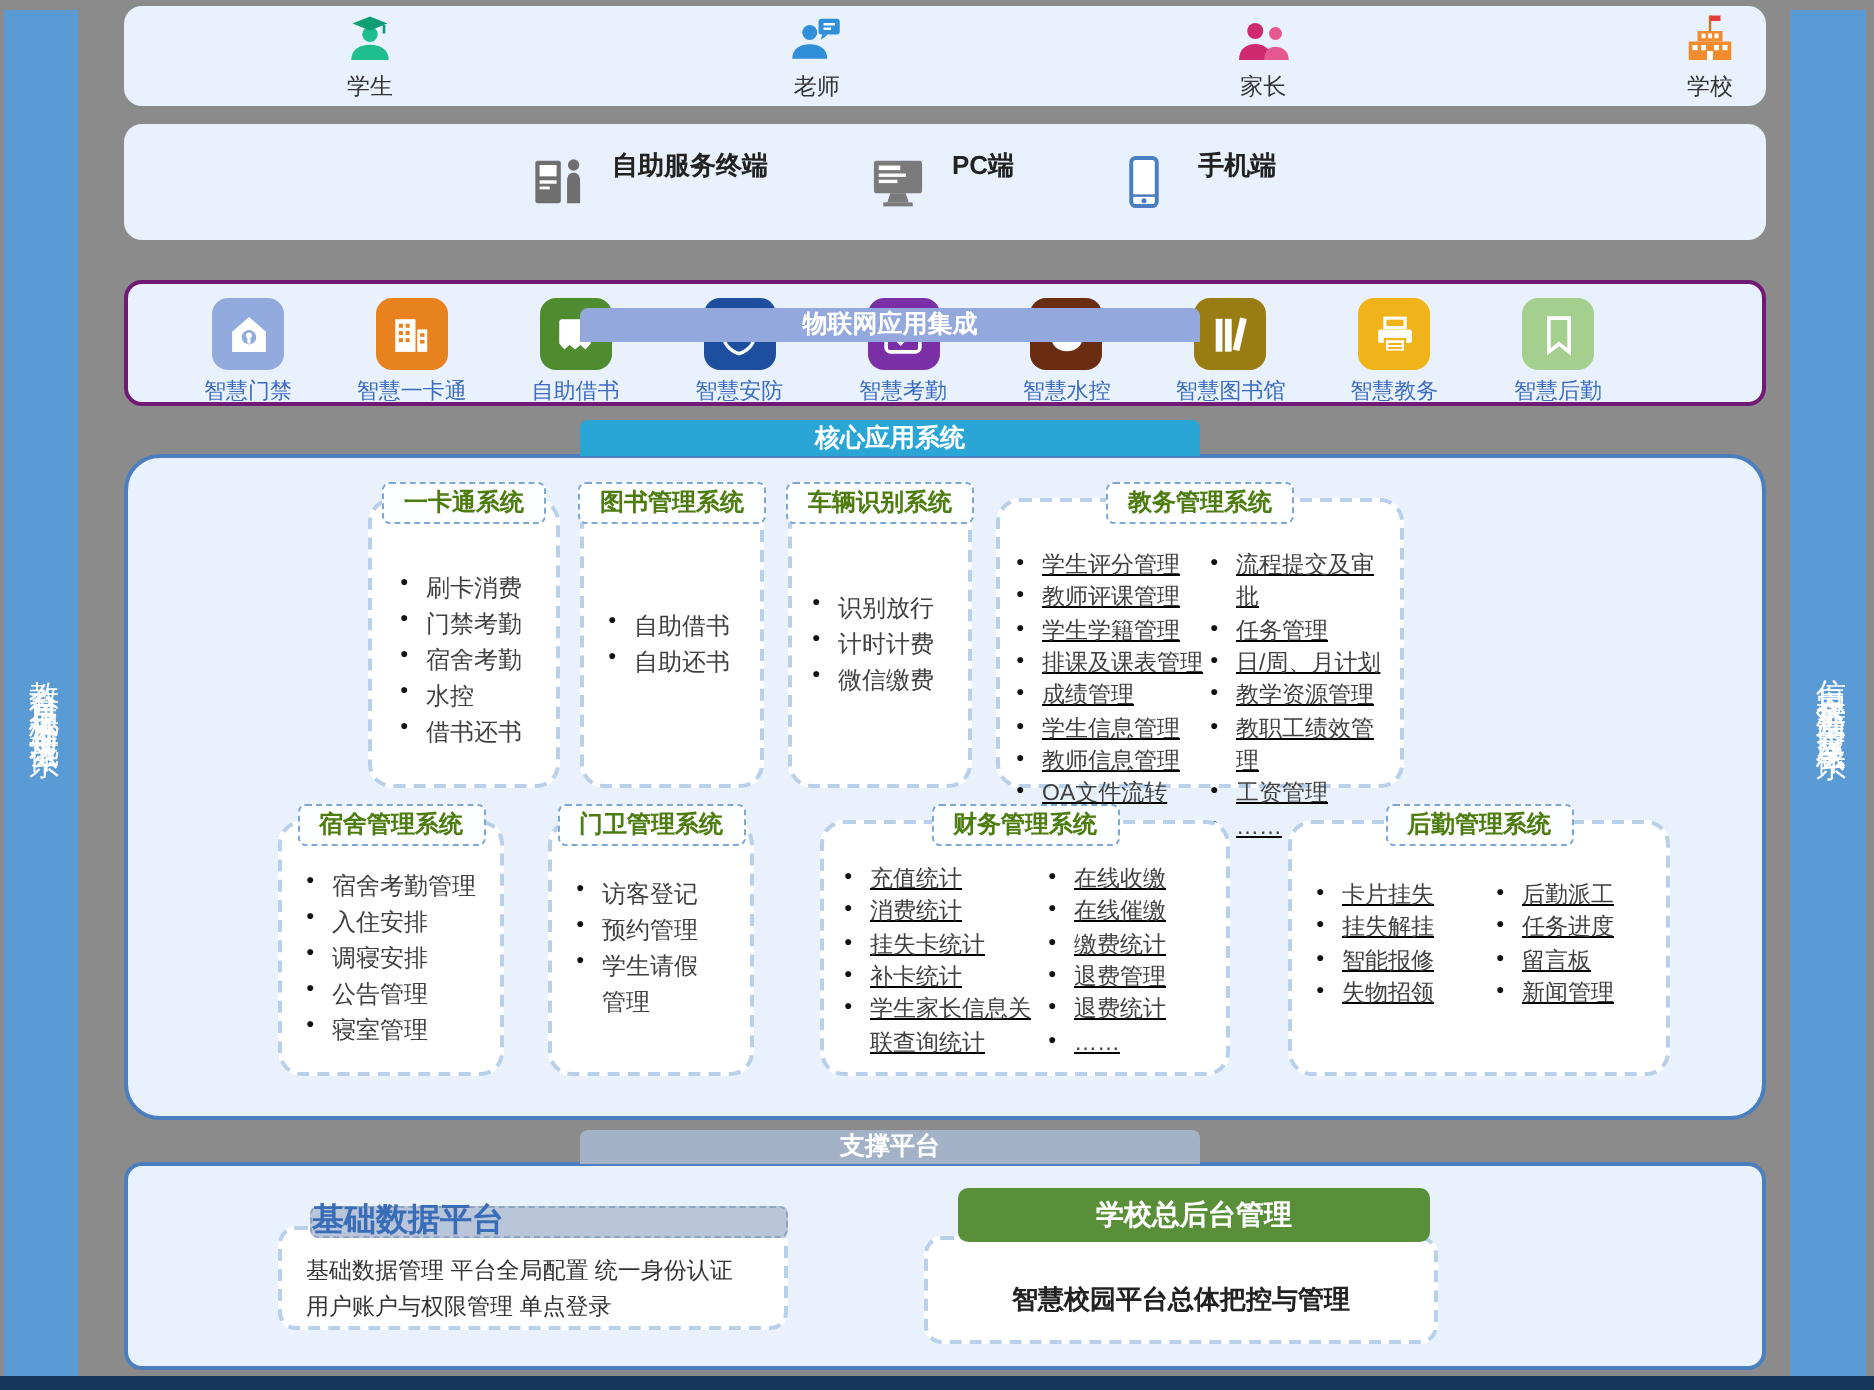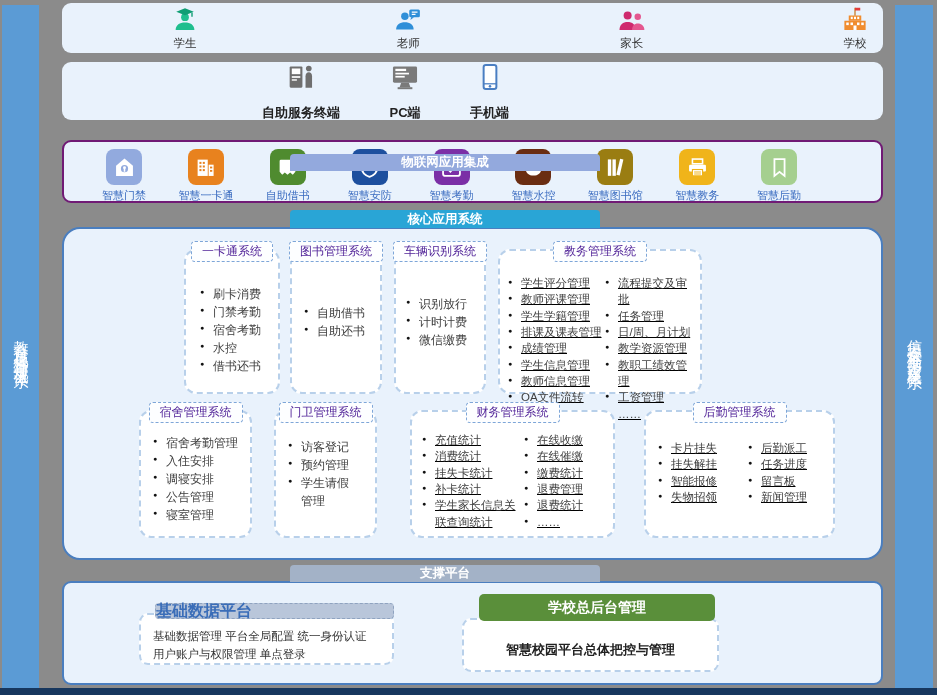--- a/index.html
+++ b/index.html
@@ -25,21 +25,21 @@
   
   .users-row { top:3px; height:50px; display:flex; align-items:center;
                padding-left:95px; gap:58px;justify-content:space-between; }
   .user-item { width:56px; display:flex; flex-direction:column; align-items:center; }
   .user-item .lbl { font-size:11.5px; color:#333; margin-top:1px; white-space:nowrap; }
   .icon-30 svg { display:block; width:30px; height:30px; }
 
   
   .terminals-row { top:62px; height:58px; display:flex; align-items:center;
                    padding-left:200px; gap:48px; }
-  .term-item { display:flex; align-items:center; gap:10px;flex-direction:column; }
+  .term-item { display:flex; gap:10px; }
   .term-item .lbl { font-size:13px; font-weight:bold; color:#222; white-space:nowrap; }
   .icon-34 svg { display:block; width:34px; height:34px; }
 
   
   .tab { position:absolute; left:233px; width:310px; color:#fff; font-weight:bold;
          font-size:12.5px; text-align:center; border-radius:4px 4px 0 0; z-index:3;
          line-height:17px; height:17px; }
 
   
   .iot-tab { top:124px; }
@@ -51,21 +51,21 @@
           display:flex; align-items:center; justify-content:center; }
   .tile svg { display:block; width:27px; height:27px; }
   .iot-item .lbl { font-size:11px; color:#3b6cc0; margin-top:3px; white-space:nowrap; }
 
   
   .core-tab { top:210px; height:18px; line-height:18px; }
   .core-box { top:227px; height:333px; border:2px solid #4a7ebf; border-radius:18px; }
   .sys-box { position:absolute; background:#fff; border:2px dashed #b8d0ea; border-radius:12px; }
   .sys-title { position:absolute; top:-10px; left:50%; transform:translateX(-50%);
                background:#fdfeff; border:1px dashed #7ea6d8; border-radius:4px;
-               color:#4c1d95; font-weight:normal; font-size:12px; padding:1px 10px;
+               color:#4d7c0f; font-weight:bold; font-size:12px; padding:1px 10px;
                white-space:nowrap; z-index:2; }
   .sys-box ul { list-style:none; }
   .sys-box li { position:relative; padding-left:13px; font-size:12px; color:#404040;
                 line-height:1.5; }
   .sys-box li::before { content:"●"; position:absolute; left:0; top:2px; font-size:7px; color:#111; }
   .v-center { display:flex; flex-direction:column; justify-content:center; }
   .two-col { display:flex;text-decoration:underline; }
   .two-col li { font-size:11.5px; line-height:1.42; }
 
   .pos-a0 { left:120px; top:20px;  width:96px;  height:145px; padding:34px 4px 0 14px; }

